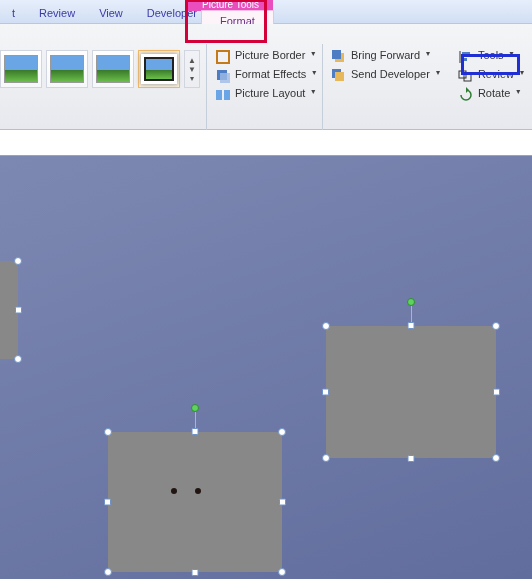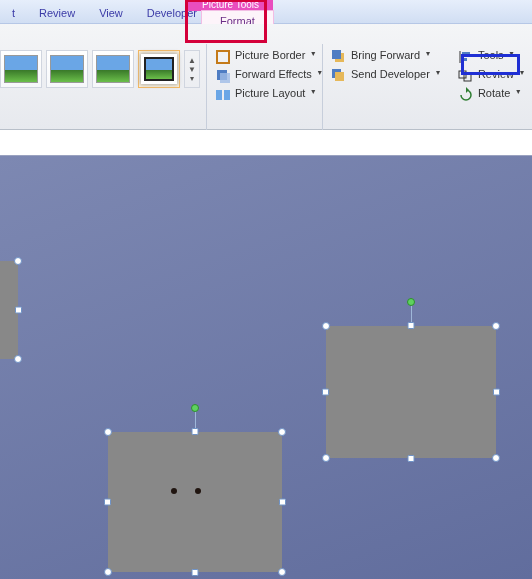--- a/index.html
+++ b/index.html
@@ -108,21 +108,21 @@
           <span>Picture Border</span>
           <span class="dd">▾</span>
         </div>
         <div class="cmd">
           <span class="ico">
               <svg width="16" height="16">
                 <rect x="2" y="2" width="10" height="10" fill="#4f7dc3"></rect>
                 <rect x="5" y="5" width="10" height="10" fill="#9fbce6" opacity="0.8"></rect>
               </svg>
             </span>
-          <span>Forward Effects</span>
+          <span>Format Effects</span>
           <span class="dd">▾</span>
         </div>
         <div class="cmd">
           <span class="ico">
               <svg width="16" height="16">
                 <rect x="1" y="3" width="6" height="10" fill="#6aa6e6"></rect>
                 <rect x="9" y="3" width="6" height="10" fill="#6aa6e6"></rect>
               </svg>
             </span>
           <span>Picture Layout</span>

